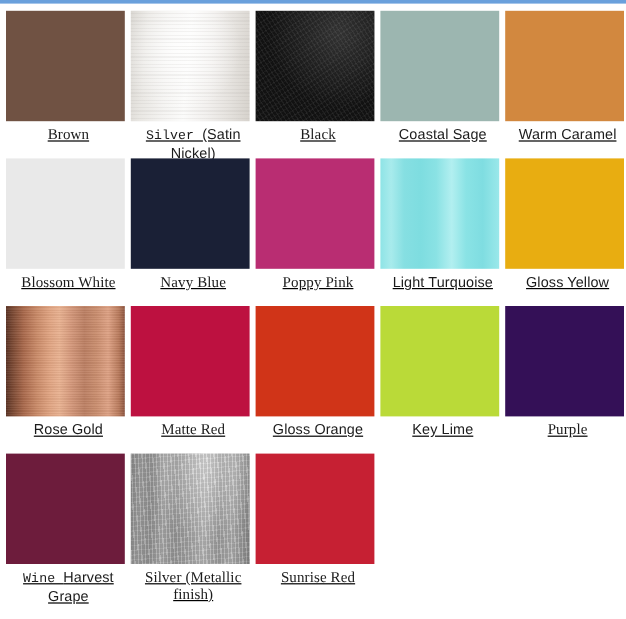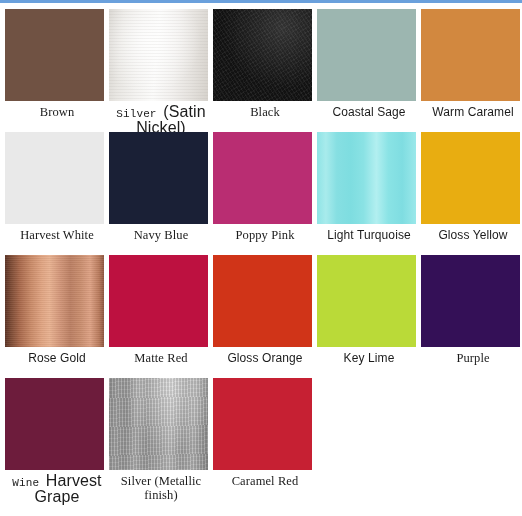--- a/index.html
+++ b/index.html
@@ -28,20 +28,21 @@
     position: absolute;
     top: 9px;
     left: 0;
     width: 522px;
     display: grid;
     grid-template-columns: repeat(5, 104px);
     column-gap: 0px;
     row-gap: 0px;
     padding-left: 5px;
     box-sizing: border-box;
+    text-decoration: underline;
   }
 
   .swatch-cell {
     width: 104px;
     height: 123px;
     position: relative;
   }
 
   .swatch-chip {
     width: 99px;
@@ -59,21 +60,21 @@
     color: #1b1b1b;
     letter-spacing: 0.1px;
   }
 
   
   .face-serif  { font-family: "Liberation Serif", serif; }
   .face-sans   { font-family: "Liberation Sans", sans-serif; font-size: 12px; }
 
   
   .mono-prefix { font-family: "Liberation Mono", monospace; font-size: 11px; }
-  .sans-rest   { font-family: "Liberation Sans", sans-serif; font-size: 16px; }
+  .sans-rest   { font-family: "Liberation Sans", sans-serif; font-size: 12px; }
 
   
   .flat { }
 
   .tex-satin-nickel {
     background:
       linear-gradient(95deg,
         #d9d6d1 0%, #e9e7e3 14%, #f4f3f1 32%,
         #fbfbfa 48%, #f2f0ee 66%, #e6e3df 82%, #d6d2cc 100%);
     position: relative;
@@ -186,21 +187,21 @@
     <div class="swatch-cell">
       <div class="swatch-chip flat" title="Coastal Sage" style="background: rgb(156, 182, 176);"></div>
       <div class="swatch-label"><span class="face-sans">Coastal Sage</span></div>
     </div>
     <div class="swatch-cell">
       <div class="swatch-chip flat" title="Warm Caramel" style="background: rgb(210, 136, 63);"></div>
       <div class="swatch-label"><span class="face-sans">Warm Caramel</span></div>
     </div>
     <div class="swatch-cell">
       <div class="swatch-chip flat" title="Blossom White" style="background: rgb(233, 233, 233);"></div>
-      <div class="swatch-label"><span class="face-serif">Harvest White</span></div>
+      <div class="swatch-label"><span class="face-serif">Blossom White</span></div>
     </div>
     <div class="swatch-cell">
       <div class="swatch-chip flat" title="Navy Blue" style="background: rgb(26, 32, 54);"></div>
       <div class="swatch-label"><span class="face-serif">Navy Blue</span></div>
     </div>
     <div class="swatch-cell">
       <div class="swatch-chip flat" title="Poppy Pink" style="background: rgb(185, 45, 114);"></div>
       <div class="swatch-label"><span class="face-serif">Poppy Pink</span></div>
     </div>
     <div class="swatch-cell">
@@ -234,15 +235,15 @@
     <div class="swatch-cell">
       <div class="swatch-chip flat" title="Harvest Grape" style="background: rgb(109, 28, 60);"></div>
       <div class="swatch-label"><span class="mono-prefix">Wine </span><span class="sans-rest">Harvest Grape</span></div>
     </div>
     <div class="swatch-cell">
       <div class="swatch-chip tex-silver-metallic" title="Silver (Metallic finish)"></div>
       <div class="swatch-label"><span class="face-serif">Silver (Metallic finish)</span></div>
     </div>
     <div class="swatch-cell">
       <div class="swatch-chip flat" title="Sunrise Red" style="background: rgb(198, 32, 51);"></div>
-      <div class="swatch-label"><span class="face-serif">Caramel Red</span></div>
+      <div class="swatch-label"><span class="face-serif">Sunrise Red</span></div>
     </div>
   </div>
 
 </body></html>

